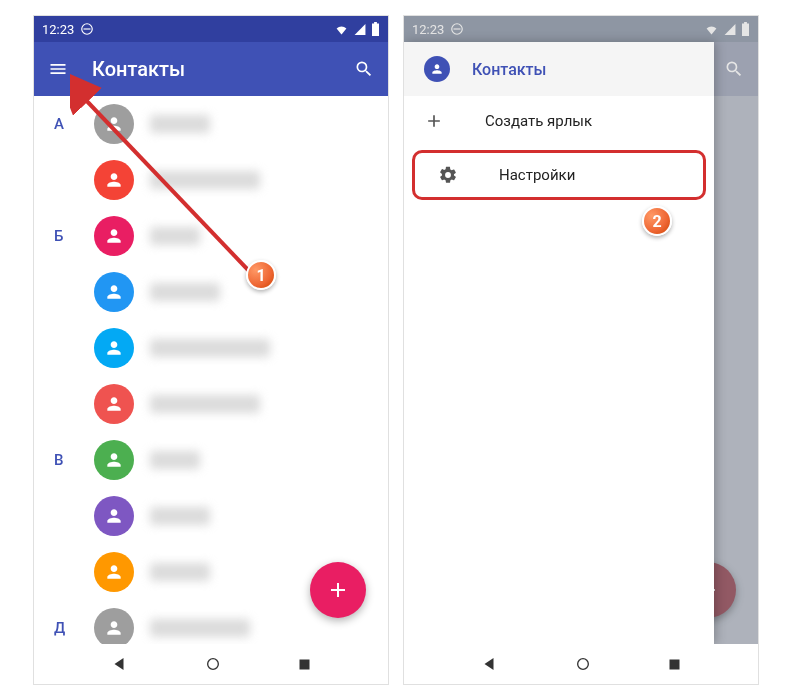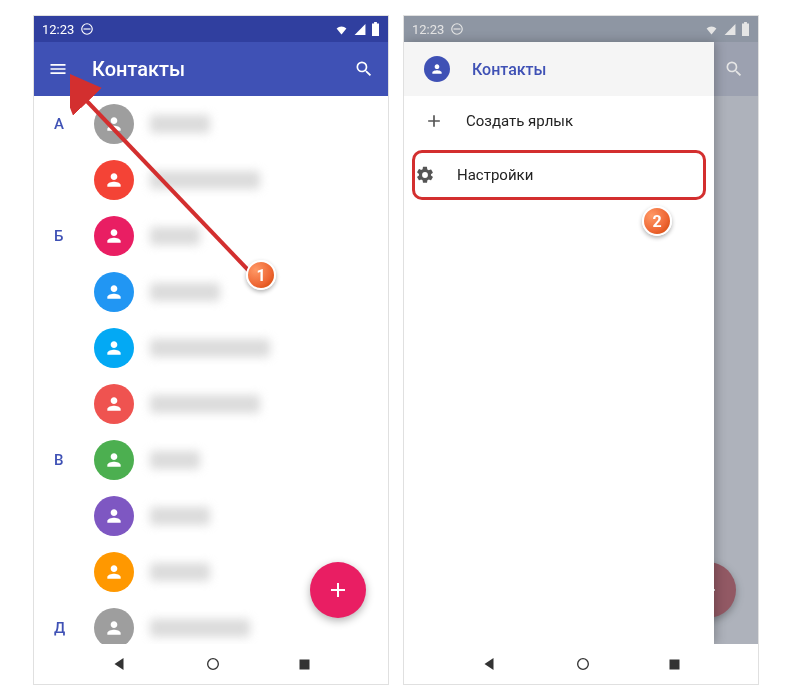--- a/index.html
+++ b/index.html
@@ -149,30 +149,30 @@
     .drawer-section {
       padding: 14px 20px 6px;
       font-size: 13px;
       color: #777;
     }
     .drawer-item {
       height: 50px;
       display: flex;
       align-items: center;
       padding: 0 20px;
-      gap: 22px;
+      gap: 41px;
       font-size: 15px;
       color: #222;
     }
     .drawer-item svg { fill: #555; }
     .highlight {
       border: 3px solid #d32f2f;
       border-radius: 10px;
       margin: 4px 8px;
-      padding-left: 0;
+      padding-left: 23px;
       align-items: center;
     }
     .callout-badge {
       position: absolute;
       width: 30px;
       height: 30px;
       border-radius: 50%;
       background: radial-gradient(circle at 30% 30%, #ff9966, #ee6633 60%, #cc4400);
       border: 2px solid #fff;
       color: #fff;

